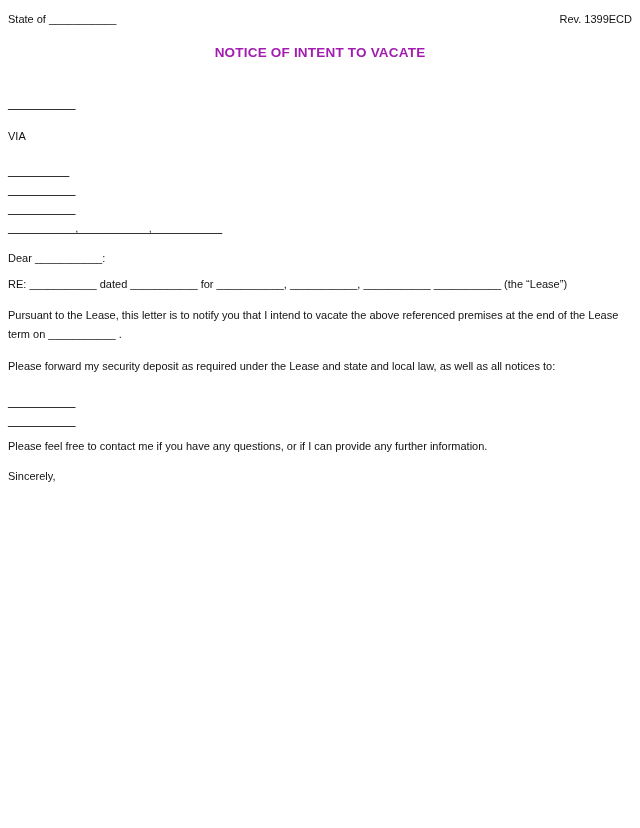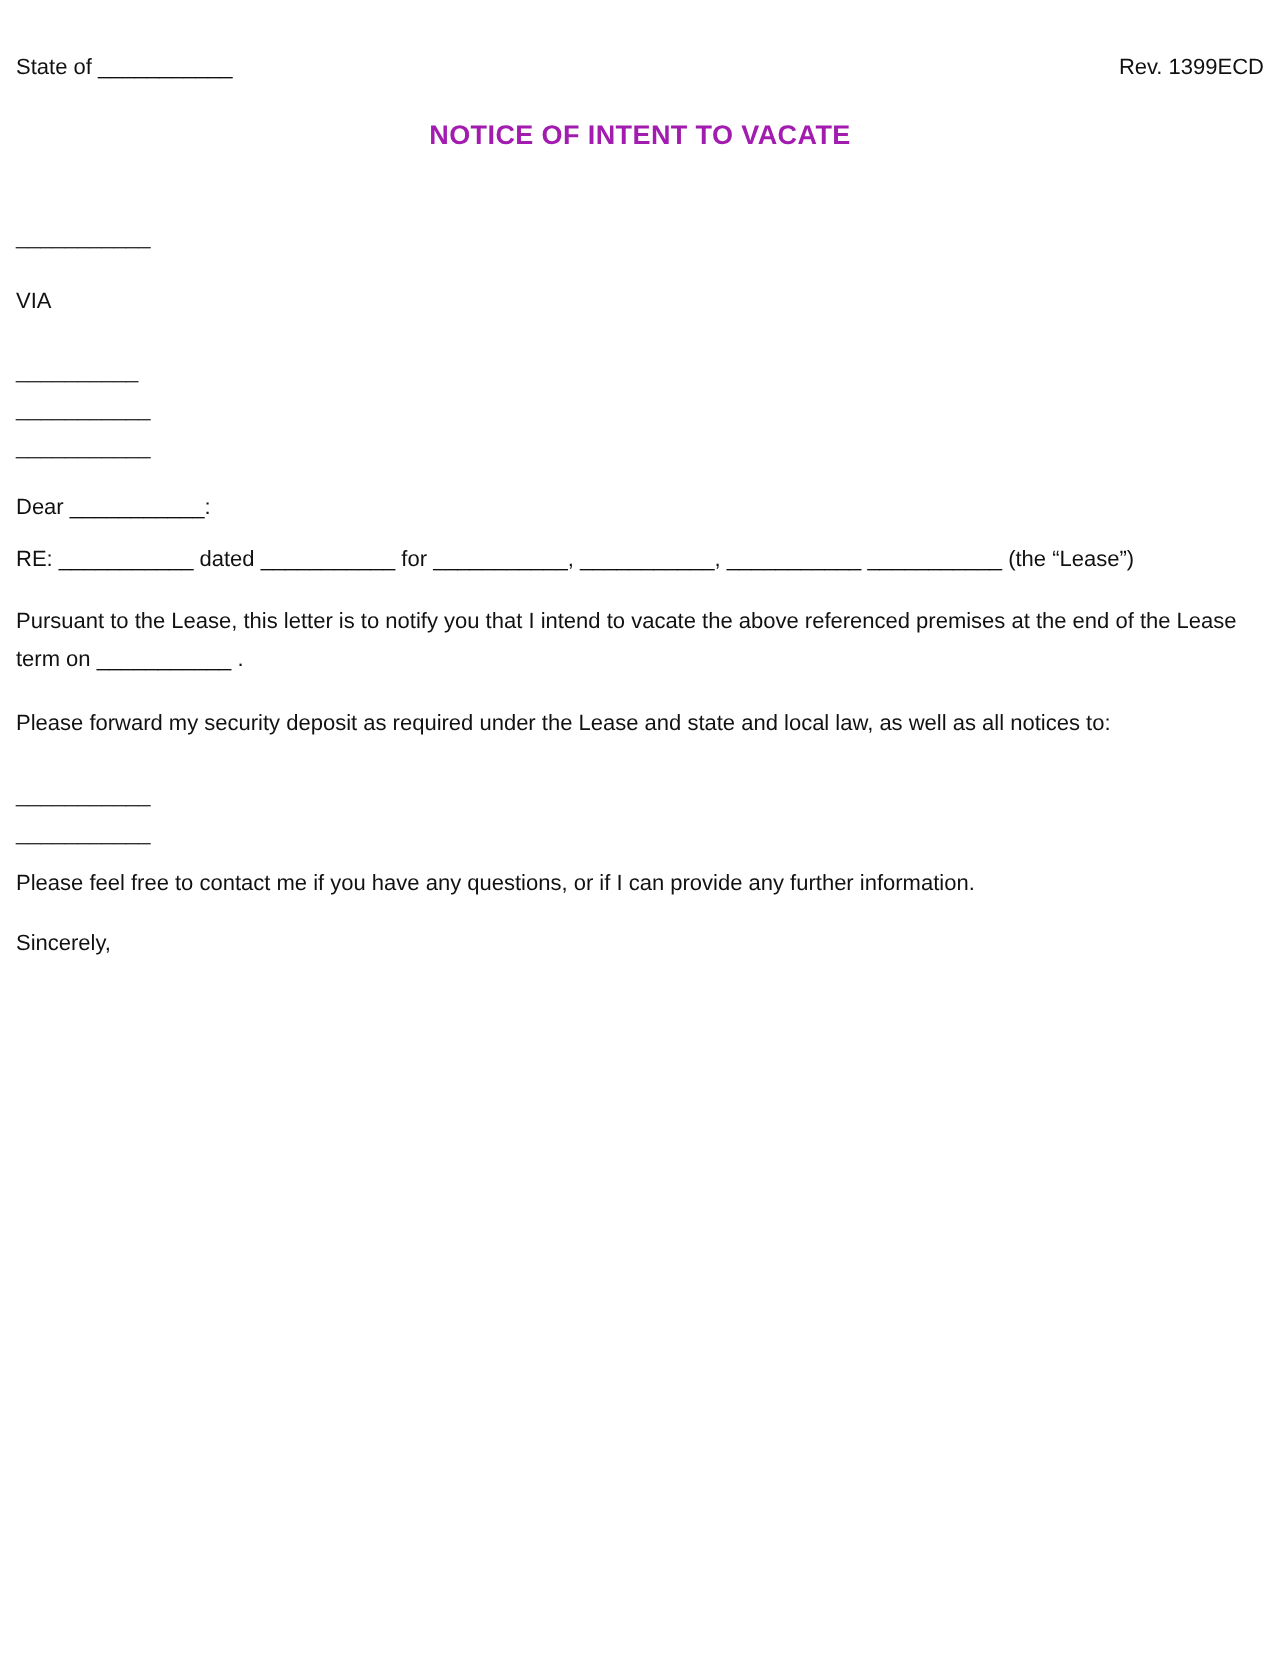--- a/index.html
+++ b/index.html
@@ -5,21 +5,21 @@
   html, body {
     margin: 0;
     padding: 0;
     background: #ffffff;
   }
   .page {
     position: relative;
     width: 640px;
     height: 828px;
     box-sizing: border-box;
-    padding: 25px 8px 0 8px;
+    padding: 10px 8px 0 8px;
     background: #ffffff;
     font-family: "Liberation Sans", "DejaVu Sans", sans-serif;
     font-size: 11px;
     line-height: 19px;
     color: #111111;
     overflow: hidden;
   }
   .header-row {
     display: flex;
     justify-content: space-between;
@@ -33,20 +33,21 @@
     line-height: 19px;
     color: #a21caf;
     letter-spacing: 0.2px;
   }
   .line, .para {
     margin: 0;
     white-space: pre-wrap;
   }
   .blank {
     color: #333333;
+    text-decoration: underline;
   }
   .mt5  { margin-top: 16px; }
   .mt6  { margin-top: 6px; }
   .mt7  { margin-top: 7px; }
   .mt11 { margin-top: 11px; }
   .mt12 { margin-top: 12px; }
   .mt13 { margin-top: 13px; }
   .mt17 { margin-top: 17px; }
   .mt33 { margin-top: 33px; }
 </style>
@@ -63,20 +64,21 @@
   <h1 class="doc-title">NOTICE OF INTENT TO VACATE</h1>
 
   <div class="line blank mt33">___________</div>
 
   <div class="line mt13">VIA</div>
 
   <div>
     <div class="line blank mt5">__________</div>
     <div class="line blank">___________</div>
     <div class="line blank">___________</div>
+    <div class="line blank">___________, ___________, ___________</div>
   </div>
 
   <div class="line mt11">Dear ___________:</div>
 
   <div class="line mt7">RE: ___________ dated ___________ for ___________, ___________, ___________ ___________ (the “Lease”)</div>
 
   <p class="para mt12">Pursuant to the Lease, this letter is to notify you that I intend to vacate the above referenced premises at the end of the Lease term on ___________ .</p>
 
   <p class="para mt13">Please forward my security deposit as required under the Lease and state and local law, as well as all notices to:</p>
 

